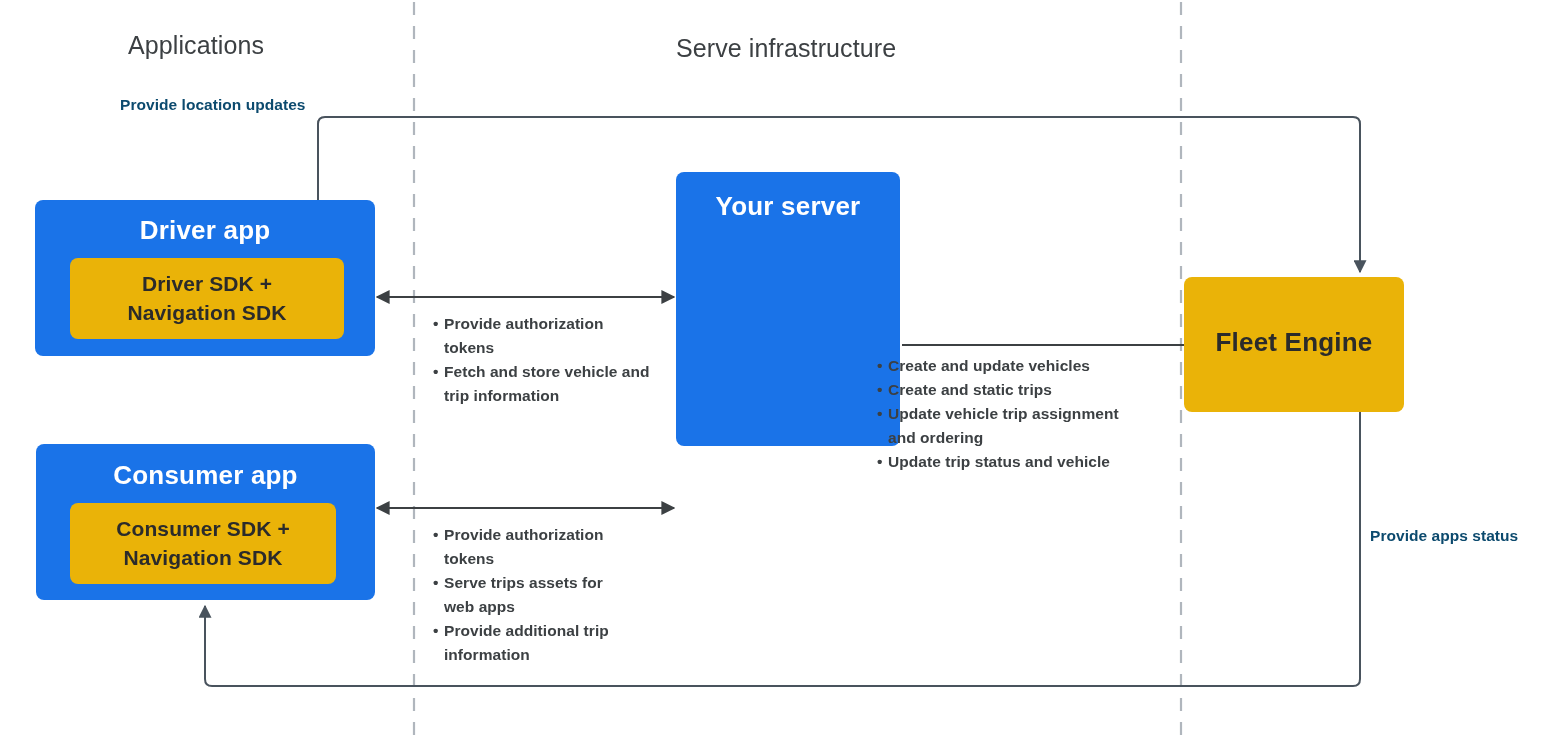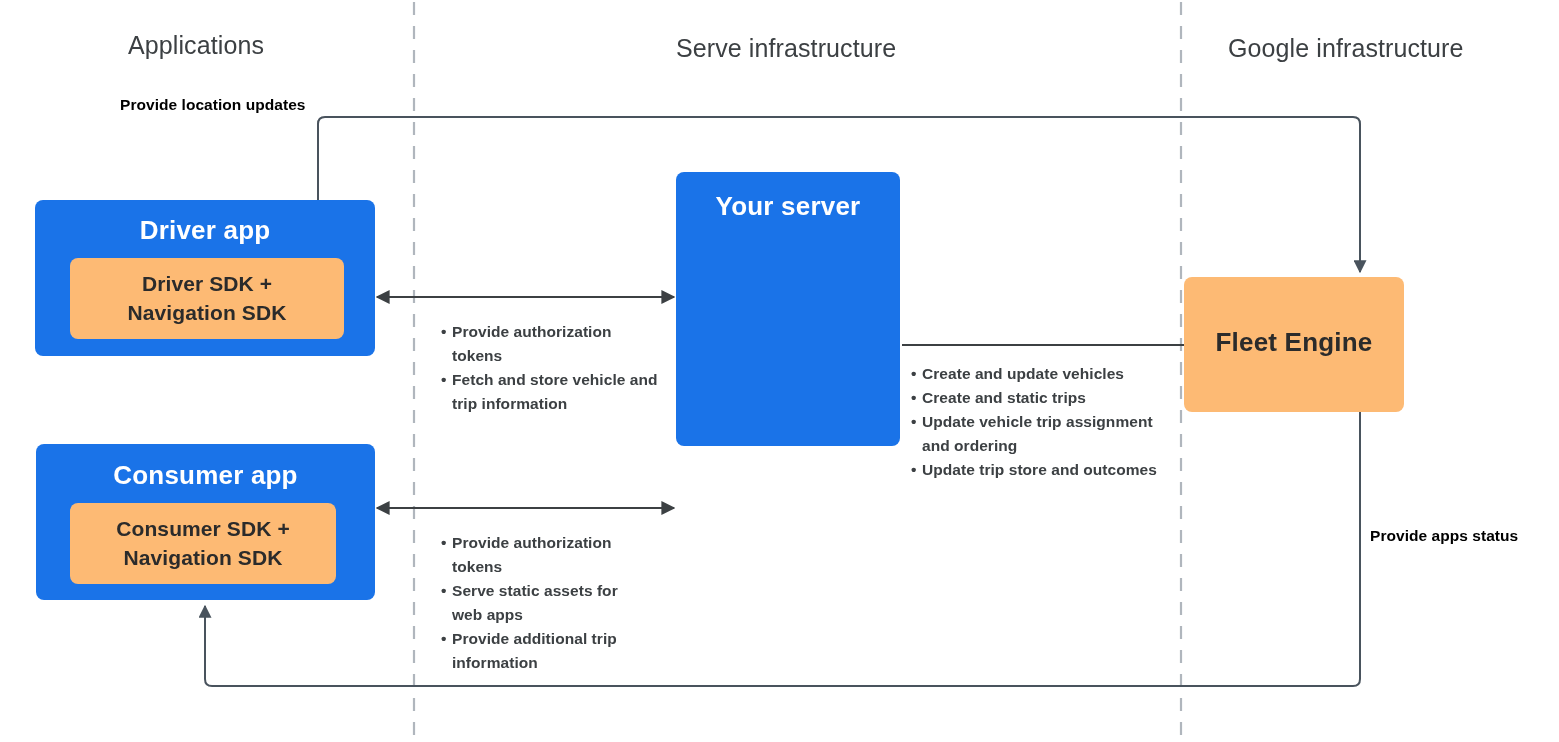--- a/index.html
+++ b/index.html
@@ -34,21 +34,21 @@
   #head-your-infra{   left:676px; top:34px; }
   #head-google-infra{ left:1228px; top:34px; }
 
   
   .box{
     position:absolute;
     border-radius:8px;
     box-sizing:border-box;
   }
   .box-blue{ background:#1a73e8; }
-  .box-yellow{ background:#fdba74; }
+  .box-yellow{ background:#eab308; }
 
   .box-title{
     position:absolute;
     left:0; right:0;
     text-align:center;
     color:#ffffff;
     font-weight:bold;
     font-size:26px;
     letter-spacing:0.2px;
   }
@@ -82,51 +82,51 @@
     text-align:center;
     color:#2b2b2b; font-weight:bold; font-size:26px;
     letter-spacing:0.2px;
   }
 
   
   .ann{
     position:absolute;
     font-size:15.5px;
     font-weight:bold;
-    color:#000000;
+    color:#0c4a6e;
     letter-spacing:0.05px;
     white-space:nowrap;
   }
   #ann-location-updates{ left:120px; top:96px; }
   #ann-trip-status{ left:1370px; top:527px; }
 
   .bullets{
     position:absolute;
-    margin:12px;
+    margin:4px;
     padding:0;
     list-style:none;
     font-size:15.5px;
     font-weight:bold;
     color:#3c4043;
     line-height:24px;
     letter-spacing:0.05px;
   }
   .bullets li{
     position:relative;
     padding-left:11px;
     margin:0;
   }
   .bullets li::before{
     content:"\2022";
     position:absolute;
     left:0; top:0;
   }
   #bullets-driver{   left:429px; top:308px; width:220px; }
   #bullets-consumer{ left:429px; top:519px; width:200px; }
-  #bullets-server{   left:899px; top:350px; width:250px; }
+  #bullets-server{   left:873px; top:350px; width:250px; }
 </style>
 </head>
 <body>
 
 <div id="diagram">
 
   <svg class="layer" viewBox="0 0 1559 742">
     <defs>
       <marker id="arrowEnd" viewBox="0 0 10 10" refX="9" refY="5" markerWidth="7" markerHeight="7" orient="auto-start-reverse">
         <path d="M 0 0 L 10 5 L 0 10 z" fill="#3c4043"></path>
@@ -162,21 +162,20 @@
       <line x1="902" y1="345" x2="1246" y2="345" stroke="#3c4043" stroke-width="2" marker-end="url(#arrowEnd)"></line>
     </g>
 
     <g>
       <path d="M 1360 412 L 1360 679 Q 1360 686 1353 686 L 212 686 Q 205 686 205 679 L 205 606" fill="none" stroke="#49535d" stroke-width="2" marker-end="url(#arrowThin)"></path>
     </g>
   </svg>
 
   <div class="col-head" id="head-applications">Applications</div>
   <div class="col-head" id="head-your-infra">Serve infrastructure</div>
-  <div class="col-head" id="head-google-infra">Google infrastructure</div>
 
   <div class="box box-blue" id="box-driver-app">
     <div class="box-title">Driver app</div>
   </div>
   <div class="box box-yellow" id="box-driver-sdk">
     <div class="inner-label">
       <span>Driver SDK +</span><br>
       <span>Navigation SDK</span>
     </div>
   </div>
@@ -202,24 +201,24 @@
   <div class="ann" id="ann-location-updates">Provide location updates</div>
   <div class="ann" id="ann-trip-status">Provide apps status</div>
 
   <ul class="bullets" id="bullets-driver">
       <li>Provide authorization tokens</li>
       <li>Fetch and store vehicle and trip information</li>
     </ul>
 
   <ul class="bullets" id="bullets-consumer">
       <li>Provide authorization tokens</li>
-      <li>Serve static assets for web apps</li>
+      <li>Serve trips assets for web apps</li>
       <li>Provide additional trip information</li>
     </ul>
 
   <ul class="bullets" id="bullets-server">
       <li>Create and update vehicles</li>
       <li>Create and static trips</li>
       <li>Update vehicle trip assignment and ordering</li>
-      <li>Update trip store and outcomes</li>
+      <li>Update trip status and vehicle</li>
     </ul>
 
 </div>
 
 </body></html>

